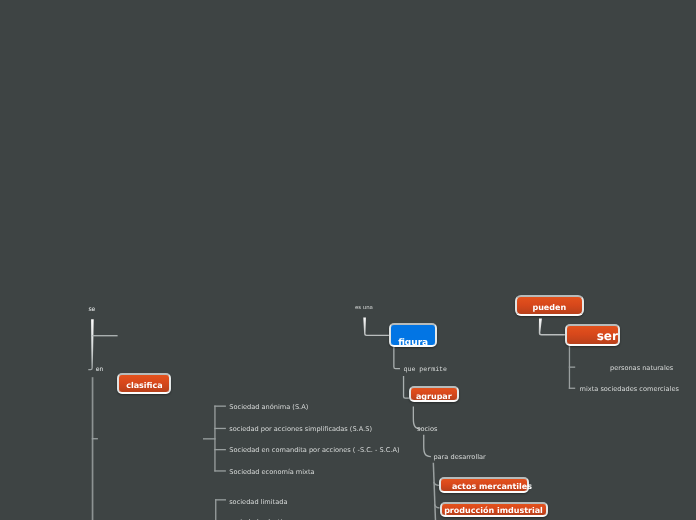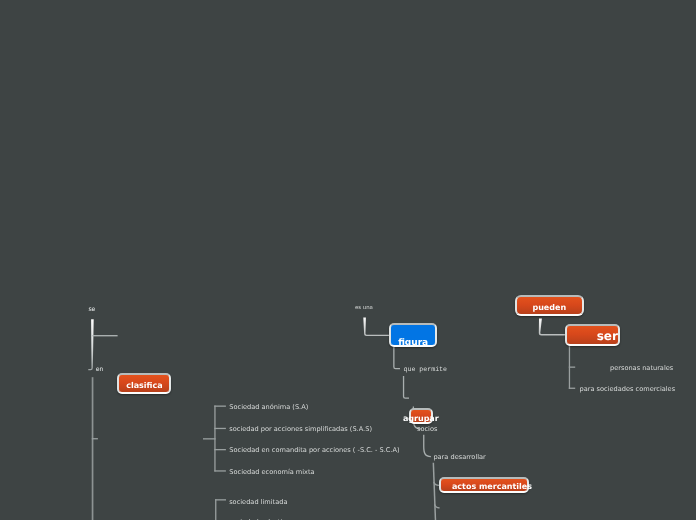--- a/index.html
+++ b/index.html
@@ -104,39 +104,42 @@
   </div>
 
   <div class="node orange" id="n-pueden" style="left:514.8px;top:294.6px;width:69px;height:21.3px;font-size:8px;border-radius:6px;">
     <span style="top:2.0px">pueden</span>
   </div>
 
   <div class="node orange" id="n-ser" style="left:564.9px;top:323.6px;width:55px;height:22.0px;font-size:12px;justify-content:flex-end;">
     <span style="top:1.6px">ser</span>
   </div>
 
-  <div class="node orange" id="n-agrupar" style="left:408.8px;top:408px;width:24px;height:16.3px;font-size:8px;">
+  <div class="node orange" id="n-agrupar" style="left:408.8px;top:386px;width:50px;height:16.3px;font-size:8px;">
     <span style="top:2.6px">agrupar</span>
   </div>
 
 
   <div class="node orange" id="n-actos" style="left:439.4px;top:477.4px;width:89.2px;height:15.6px;font-size:8px;padding-left:16px;">
     <span style="top:1.3px">actos mercantiles</span>
   </div>
 
+  <div class="node orange" id="n-prod" style="left:439.5px;top:501.5px;width:108.0px;height:15.6px;font-size:8px;">
+    <span style="top:1.4px">producción imdustrial</span>
+  </div>
 
   <div class="lbl tiny" style="left:88.4px;top:305.8px;">se</div>
   <div class="lbl tiny" style="left:95.8px;top:365.9px;">en</div>
   <div class="lbl sml" style="left:354.9px;top:305.2px;">es una</div>
   <div class="lbl" style="left:403.5px;top:365.6px;font-family:Liberation Mono, monospace;">que permite</div>
   <div class="lbl" style="left:417px;top:425.3px;">socios</div>
   <div class="lbl" style="left:433.4px;top:452.9px;">para desarrollar</div>
 
   <div class="lbl" style="left:610px;top:363.5px;">personas naturales</div>
-  <div class="lbl" style="left:579.5px;top:384.8px;">para sociedades comerciales</div>
+  <div class="lbl" style="left:579.5px;top:384.8px;">mixta sociedades comerciales</div>
 
   <div class="lbl" style="left:229.3px;top:402.5px;">Sociedad anónima (S.A)</div>
   <div class="lbl" style="left:229.3px;top:424.8px;">sociedad por acciones simplificadas (S.A.S)</div>
   <div class="lbl" style="left:229.3px;top:445.9px;">Sociedad en comandita por acciones ( -S.C. - S.C.A)</div>
   <div class="lbl" style="left:229.3px;top:467.8px;">Sociedad economía mixta</div>
   <div class="lbl" style="left:229.2px;top:498.1px;">sociedad limitada</div>
   <div class="lbl" style="left:229.2px;top:518.3px;">sociedad colectiva</div>
 
 </div>
 

